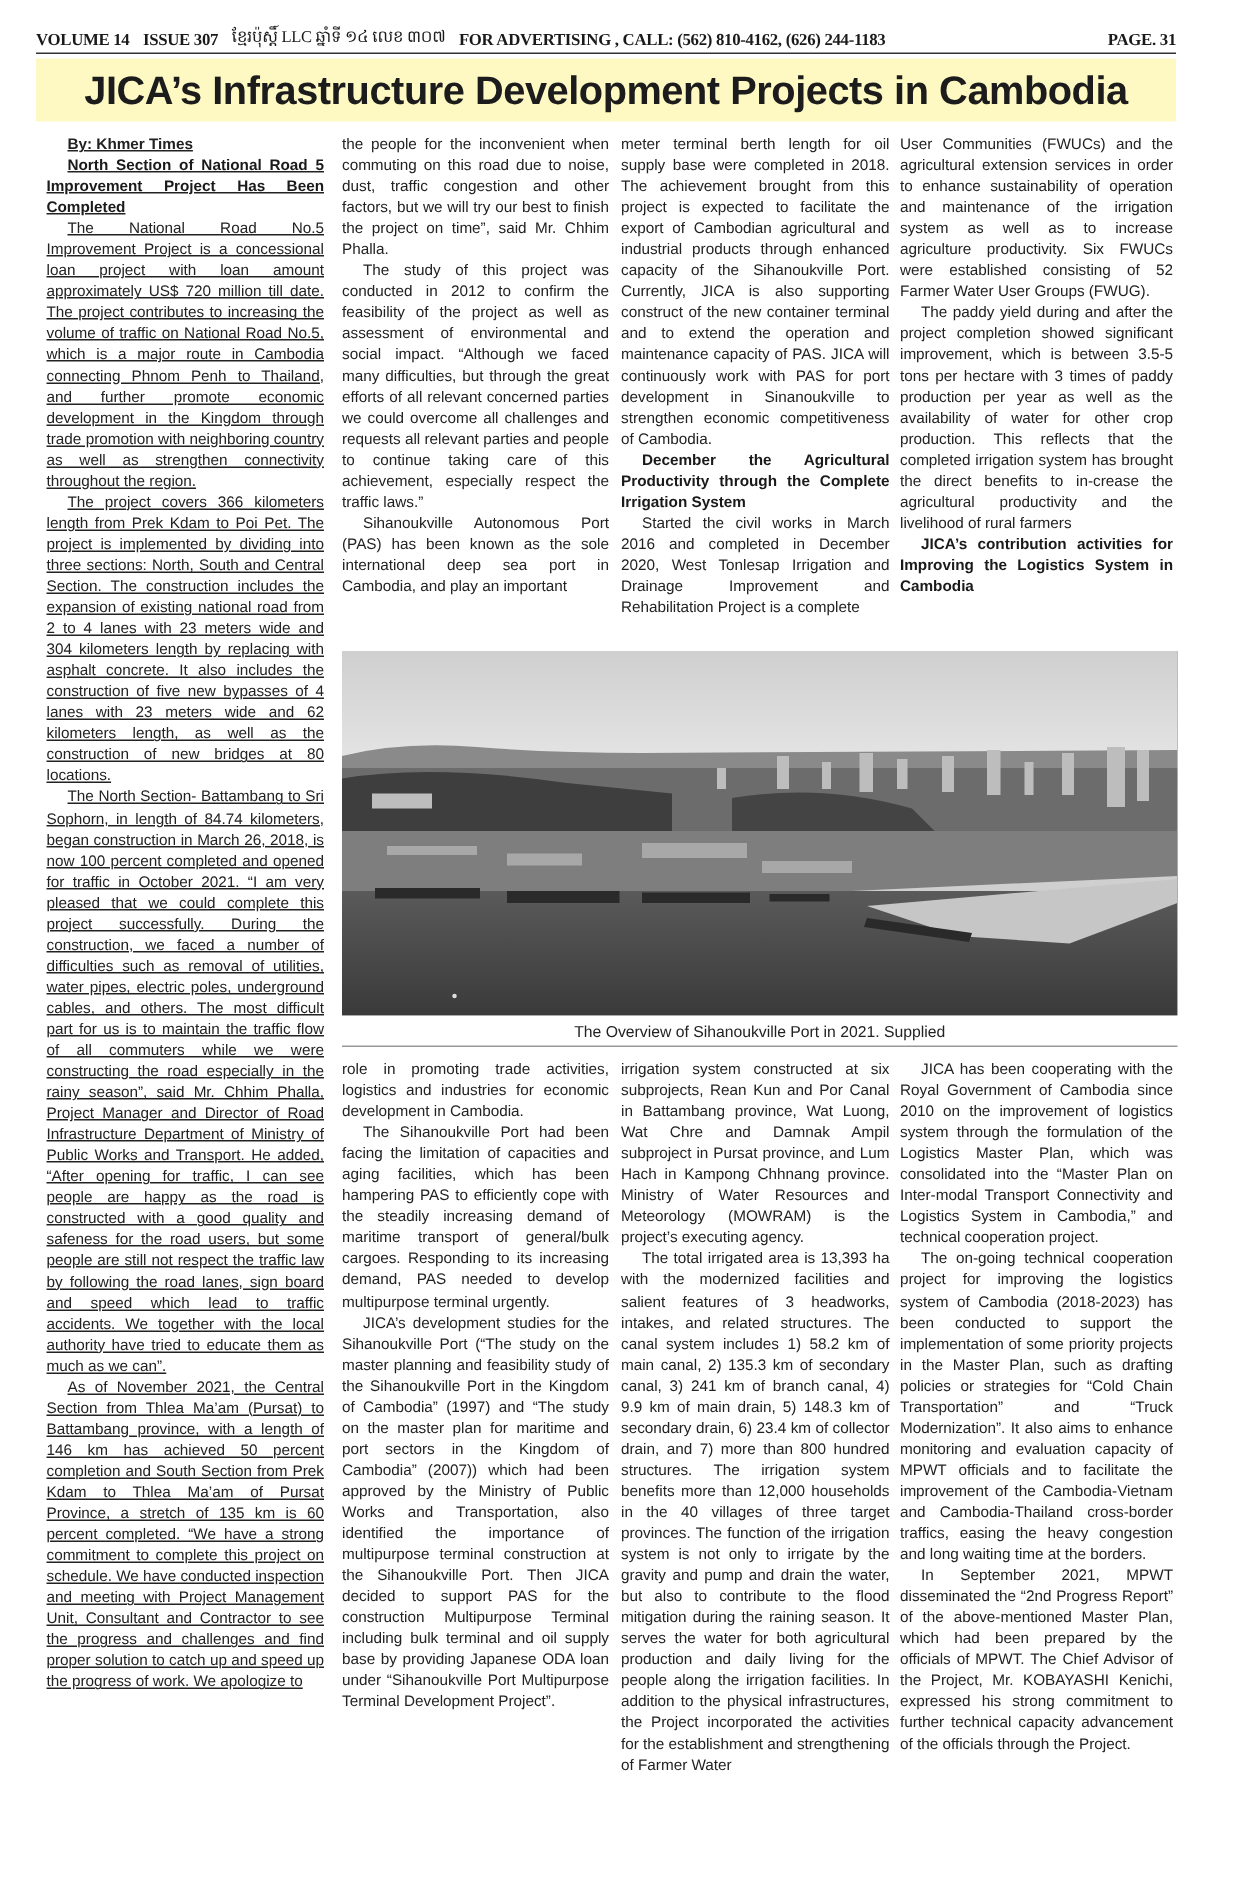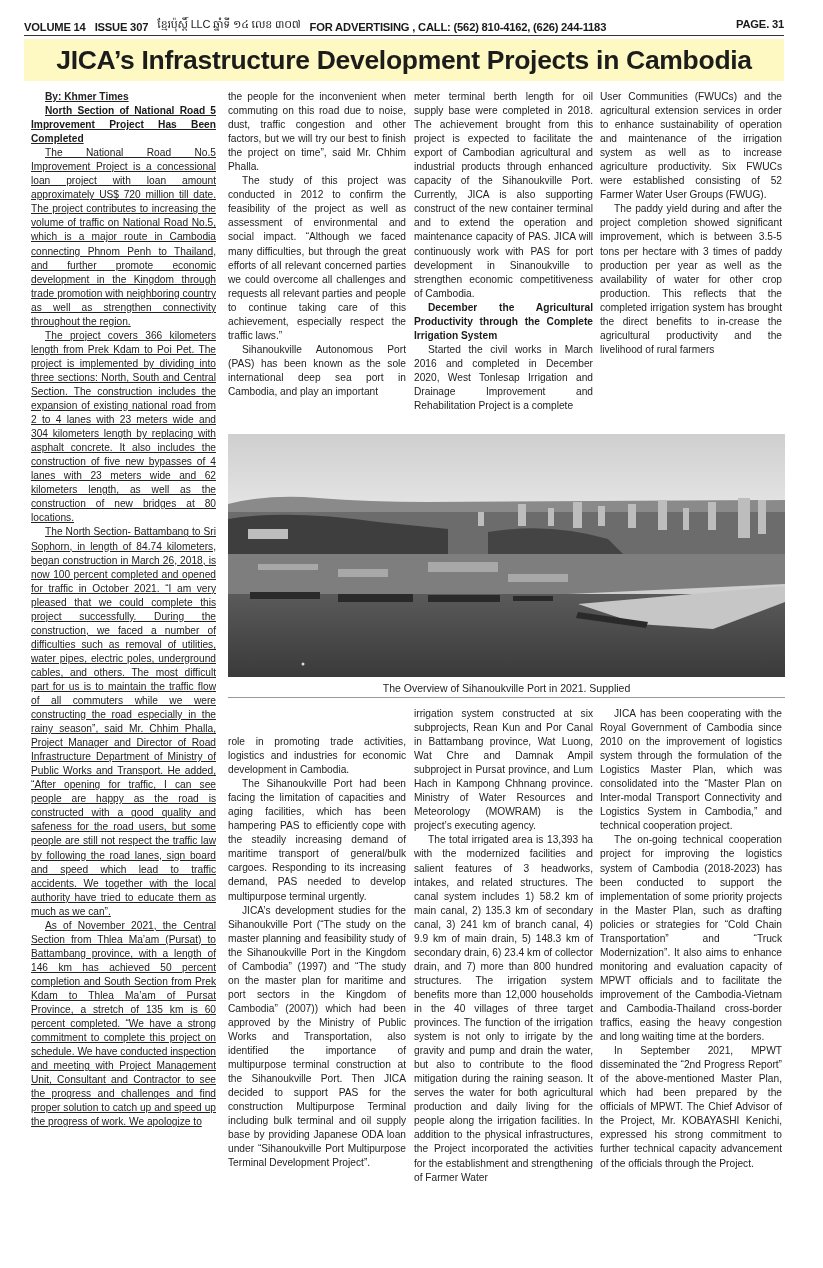--- a/index.html
+++ b/index.html
@@ -2,22 +2,22 @@
 <html><head>
 <meta charset="utf-8">
 <style>
   * { box-sizing: border-box; margin: 0; padding: 0; }
   html, body { width: 823px; height: 1268px; background: #ffffff; overflow: hidden; }
   body { font-family: "Liberation Sans", sans-serif; color: #1a1a1a; position: relative; }
 
   .masthead {
     position: absolute; left: 24px; top: 18px; width: 760px; height: 18px;
     border-bottom: 1.5px solid #333;
-    display: flex; justify-content: space-between;
-    font-family: Liberation Sans, sans-serif; font-weight: bold; font-size: 11.2px;
+    display: flex; align-items: flex-end; justify-content: space-between;
+    font-family: Liberation Serif, serif; font-weight: bold; font-size: 11.2px;
     letter-spacing: -0.2px; padding-bottom: 2px; white-space: nowrap;
   }
   .masthead .left { display: flex; gap: 9px; align-items: flex-end; }
   .masthead .khmer { font-weight: normal; font-size: 11px; }
 
   .title-bar {
     position: absolute; left: 24px; top: 39px; width: 760px; height: 42px;
     background: #fef9c3;
     display: flex; align-items: center; justify-content: center;
     font-family: "Liberation Sans", sans-serif; font-weight: bold; font-size: 26.5px;
@@ -31,21 +31,21 @@
   .col p { text-indent: 14px; }
   .col p.noindent { text-indent: 0; }
   .col h3 { font-size: 10.2px; font-weight: bold; line-height: 14.05px; text-indent: 14px; text-align: justify; color: #1a1a1a; }
   .col .byline { font-weight: bold; text-indent: 14px; }
 
   #col1 { left: 31px; top: 90px; width: 185px; text-decoration: underline; }
   #col2-top { left: 228px; top: 90px; width: 178px; }
   #col3-top { left: 414px; top: 90px; width: 179px; }
   #col4-top { left: 600px; top: 90px; width: 182px; }
 
-  #col2-bot { left: 228px; top: 707px; width: 178px; margin-top: 28px; }
+  #col2-bot { left: 228px; top: 707px; width: 178px; }
   #col3-bot { left: 414px; top: 707px; width: 179px; }
   #col4-bot { left: 600px; top: 707px; width: 182px; }
 
   .photo {
     position: absolute; left: 228px; top: 434px; width: 557px; height: 243px;
     overflow: hidden; background: #777;
   }
   .caption {
     position: absolute; left: 228px; top: 680px; width: 557px; height: 18px;
     text-align: center; font-size: 10.5px; color: #222;
@@ -84,20 +84,21 @@
 
 <div class="col" id="col3-top">
   <p class="noindent">meter terminal berth length for oil supply base were completed in 2018. The achievement brought from this project is expected to facilitate the export of Cambodian agricultural and industrial products through enhanced capacity of the Sihanoukville Port. Currently, JICA is also supporting construct of the new container terminal and to extend the operation and maintenance capacity of PAS. JICA will continuously work with PAS for port development in Sinanoukville to strengthen economic competitiveness of Cambodia.</p>
   <h3>December the Agricultural Productivity through the Complete Irrigation System</h3>
   <p>Started the civil works in March 2016 and completed in December 2020, West Tonlesap Irrigation and Drainage Improvement and Rehabilitation Project is a complete</p>
 </div>
 
 <div class="col" id="col4-top">
   <p class="noindent">User Communities (FWUCs) and the agricultural extension services in order to enhance sustainability of operation and maintenance of the irrigation system as well as to increase agriculture productivity. Six FWUCs were established consisting of 52 Farmer Water User Groups (FWUG).</p>
   <p>The paddy yield during and after the project completion showed significant improvement, which is between 3.5-5 tons per hectare with 3 times of paddy production per year as well as the availability of water for other crop production. This reflects that the completed irrigation system has brought the direct benefits to in-crease the agricultural productivity and the livelihood of rural farmers</p>
+  <h3>JICA’s contribution activities for Improving the Logistics System in Cambodia</h3>
 </div>
 
 <div class="photo" aria-label="Aerial black-and-white photo of Sihanoukville Port with docked cargo ships and city skyline">
   <svg width="557" height="243" viewBox="0 0 557 243" xmlns="http://www.w3.org/2000/svg">
     <defs>
       <linearGradient id="sky" x1="0" y1="0" x2="0" y2="1">
         <stop offset="0" stop-color="#cfcfcf"></stop>
         <stop offset="1" stop-color="#e6e6e6"></stop>
       </linearGradient>
       <linearGradient id="sea" x1="0" y1="0" x2="0" y2="1">

